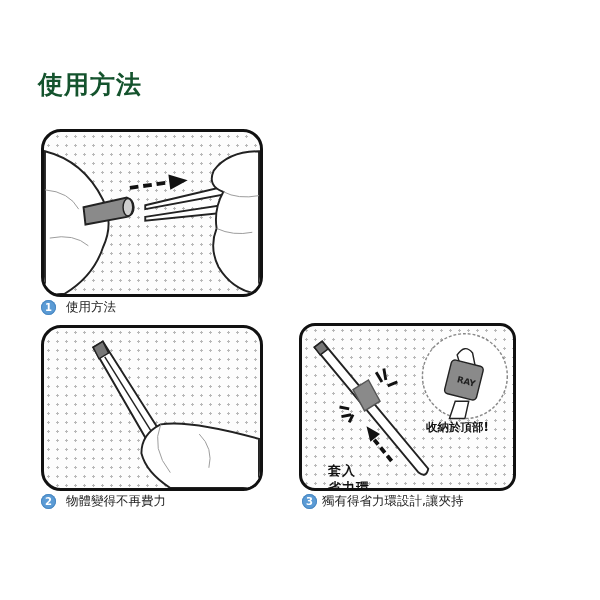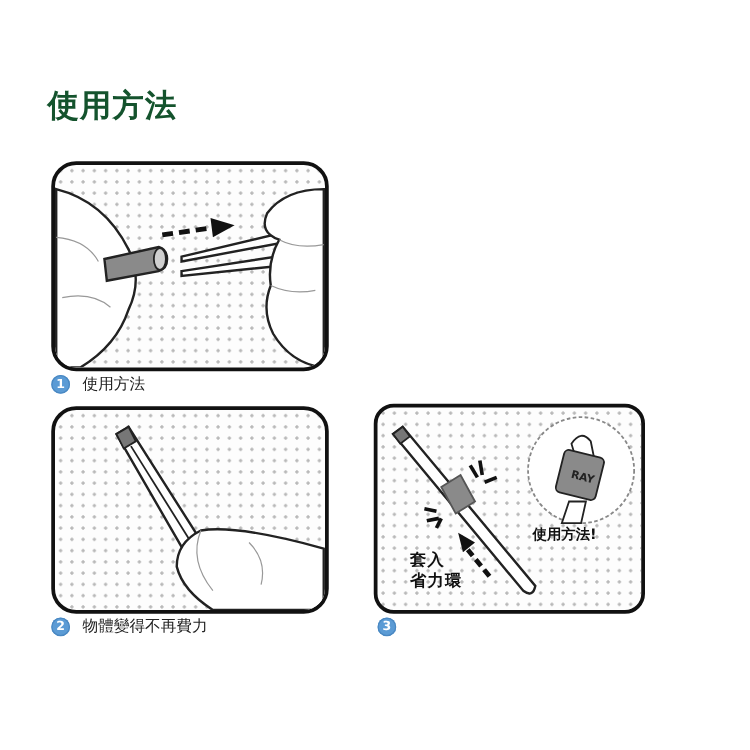--- a/index.html
+++ b/index.html
@@ -17,21 +17,21 @@
   .caption { position:absolute; display:flex; align-items:flex-start; font-size:12.5px; line-height:16px; color:#222; }
   .badge { width:15px; height:15px; border-radius:50%; background:#5b9bd5; color:#fff; font-size:10px; font-weight:bold;
            display:flex; align-items:center; justify-content:center; margin-right:10px; margin-top:1px; flex:none;
            box-shadow: inset 0 0 0 1px #4a88c2; }
   #c1 { left:41px; top:299px; }
   #c2 { left:41px; top:493px; }
   #c3 { left:302px; top:493px; }
   #c3 .badge { margin-right:5px; }
   .label { position:absolute; font-weight:bold; color:#111; font-size:12px; line-height:15px; }
   #lbl-top { left:124px; top:94px; font-size:11.5px; }
-  #lbl-ring { left:26px; top:114px; font-size:13px; line-height:17px; letter-spacing:1px; }
+  #lbl-ring { left:26px; top:136px; font-size:13px; line-height:17px; letter-spacing:1px; }
   .cap-lines span { display:block; }
 </style>
 </head>
 <body>
 
 <div class="title">使用方法</div>
 
 <div class="panel" id="p1">
   <svg viewBox="0 0 222 168">
 
@@ -110,23 +110,24 @@
     </g>
 
     <g>
       <circle cx="168" cy="52" r="44" fill="#fff" stroke="#888" stroke-width="1.5" stroke-dasharray="3,2"></circle>
       <path d="M158 78 L152 96 L168 96 L172 78 Z" fill="#fff" stroke="#222" stroke-width="1.5"></path>
       <path d="M160 30 Q168 18 176 28 L180 48 L166 50 Z" fill="#fff" stroke="#222" stroke-width="1.5"></path>
       <rect x="150" y="38" width="34" height="36" rx="4" fill="#8a8a8a" stroke="#222" stroke-width="1.5" transform="rotate(14 167 56)"></rect>
       <text x="160" y="60" font-size="9" font-weight="bold" fill="#222" font-family="DejaVu Sans, sans-serif" transform="rotate(14 167 56)">RAY</text>
     </g>
   </svg>
-  <div class="label" id="lbl-top">使用方法!</div>
+  <div class="label" id="lbl-top">收納於頂部!</div>
   <div class="label" id="lbl-ring">
     <div>套入</div>
     <div>省力環</div>
   </div>
 </div>
 <div class="caption" id="c3">
   <span class="badge">3</span>
   <span class="cap-lines">
+    <span>獨有得省力環設計,讓夾持</span>
   </span>
 </div>
 
 </body></html>

